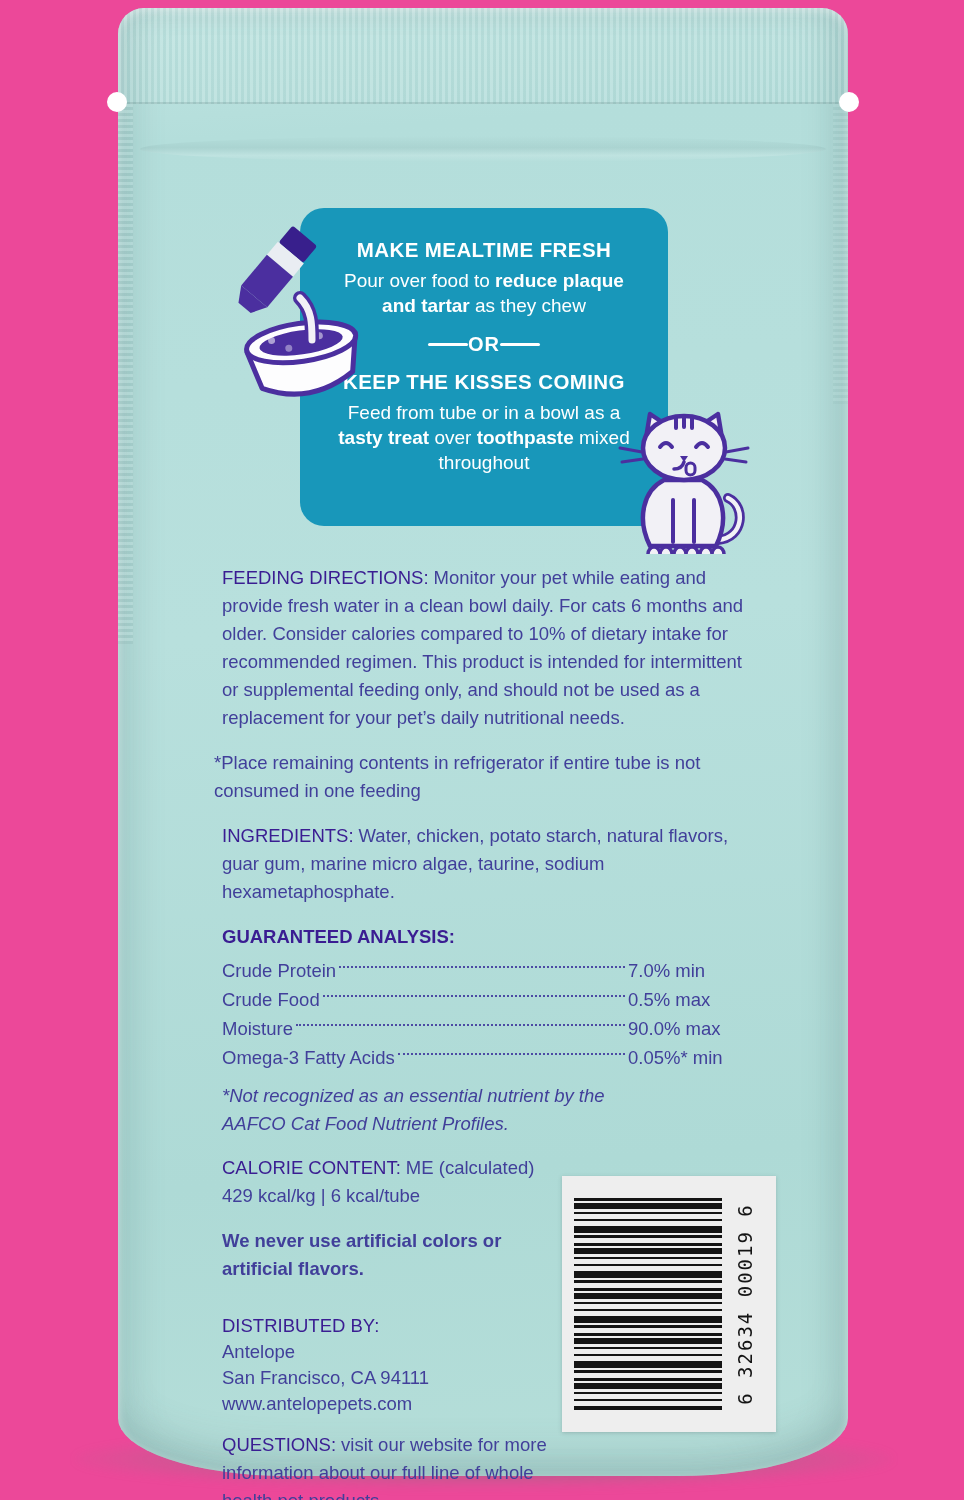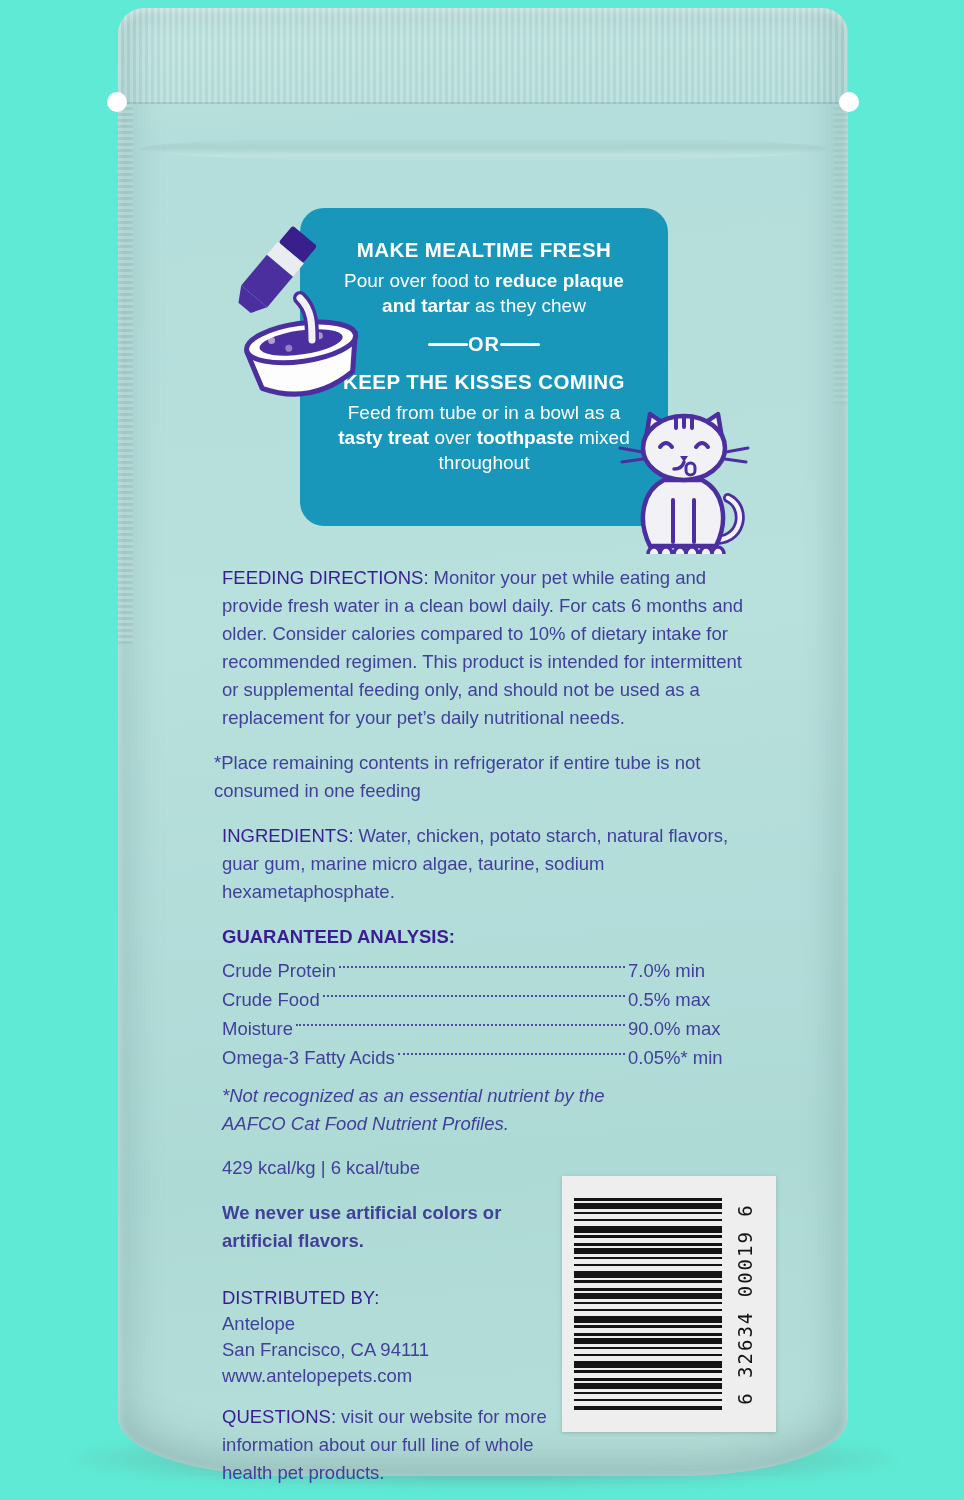--- a/index.html
+++ b/index.html
@@ -1,17 +1,17 @@
 <!DOCTYPE html>
 <html><head>
 <meta charset="utf-8">
 <style>
   html,body{margin:0;padding:0;background:#ffffff;}
   body{width:964px;height:1500px;font-family:"Liberation Sans",sans-serif;-webkit-font-smoothing:antialiased;}
-  .stage{position:relative;width:964px;height:1500px;overflow:hidden;background:#5eead4;}
+  .stage{position:relative;width:964px;height:1500px;overflow:hidden;background:#ec4899;}
 
   
   .floor-shadow{position:absolute;left:74px;top:1430px;width:820px;height:58px;border-radius:50%;
     background:radial-gradient(ellipse at center,rgba(90,100,100,.50) 0%,rgba(120,130,130,.22) 52%,rgba(160,170,170,0) 74%);
     filter:blur(5px);}
   .package{position:absolute;left:118px;top:8px;width:730px;height:1468px;
     background:linear-gradient(176deg,#c0e4e1 0%,#b4dedb 9%,#b8e0dd 42%,#aedad6 78%,#b5ded9 100%);
     border-radius:26px 26px 0 0;
     border-bottom-left-radius:170px 58px;border-bottom-right-radius:170px 58px;
     box-shadow:inset 0 3px 10px rgba(255,255,255,.5),inset -20px 0 30px rgba(90,130,130,.14),inset 20px 0 30px rgba(90,130,130,.12),inset 0 -26px 34px rgba(80,120,120,.16);}
@@ -161,20 +161,21 @@
         <span class="ga-dots"></span>
         <span class="ga-val">90.0% max</span>
       </div>
       <div class="ga-row">
         <span class="ga-name">Omega-3 Fatty Acids</span>
         <span class="ga-dots"></span>
         <span class="ga-val">0.05%* min</span>
       </div>
       <p class="hang foot-italic">*Not recognized as an essential nutrient by the AAFCO Cat Food Nutrient Profiles.</p>
 
+      <p><span class="lbl">CALORIE CONTENT:</span><span>ME (calculated)</span></p>
       <p class="mb">429 kcal/kg | 6 kcal/tube</p>
 
       <p class="claim">We never use artificial colors or artificial flavors.</p>
 
       <p class="lbl dist-line" style="margin-right:0;">DISTRIBUTED BY:</p>
       <p class="dist-line">Antelope</p>
       <p class="dist-line">San Francisco, CA 94111</p>
       <p class="dist-line">www.antelopepets.com</p>
 
       <p class="questions"><span class="lbl">QUESTIONS:</span><span>visit our website for more information about our full line of whole health pet products.</span></p>

